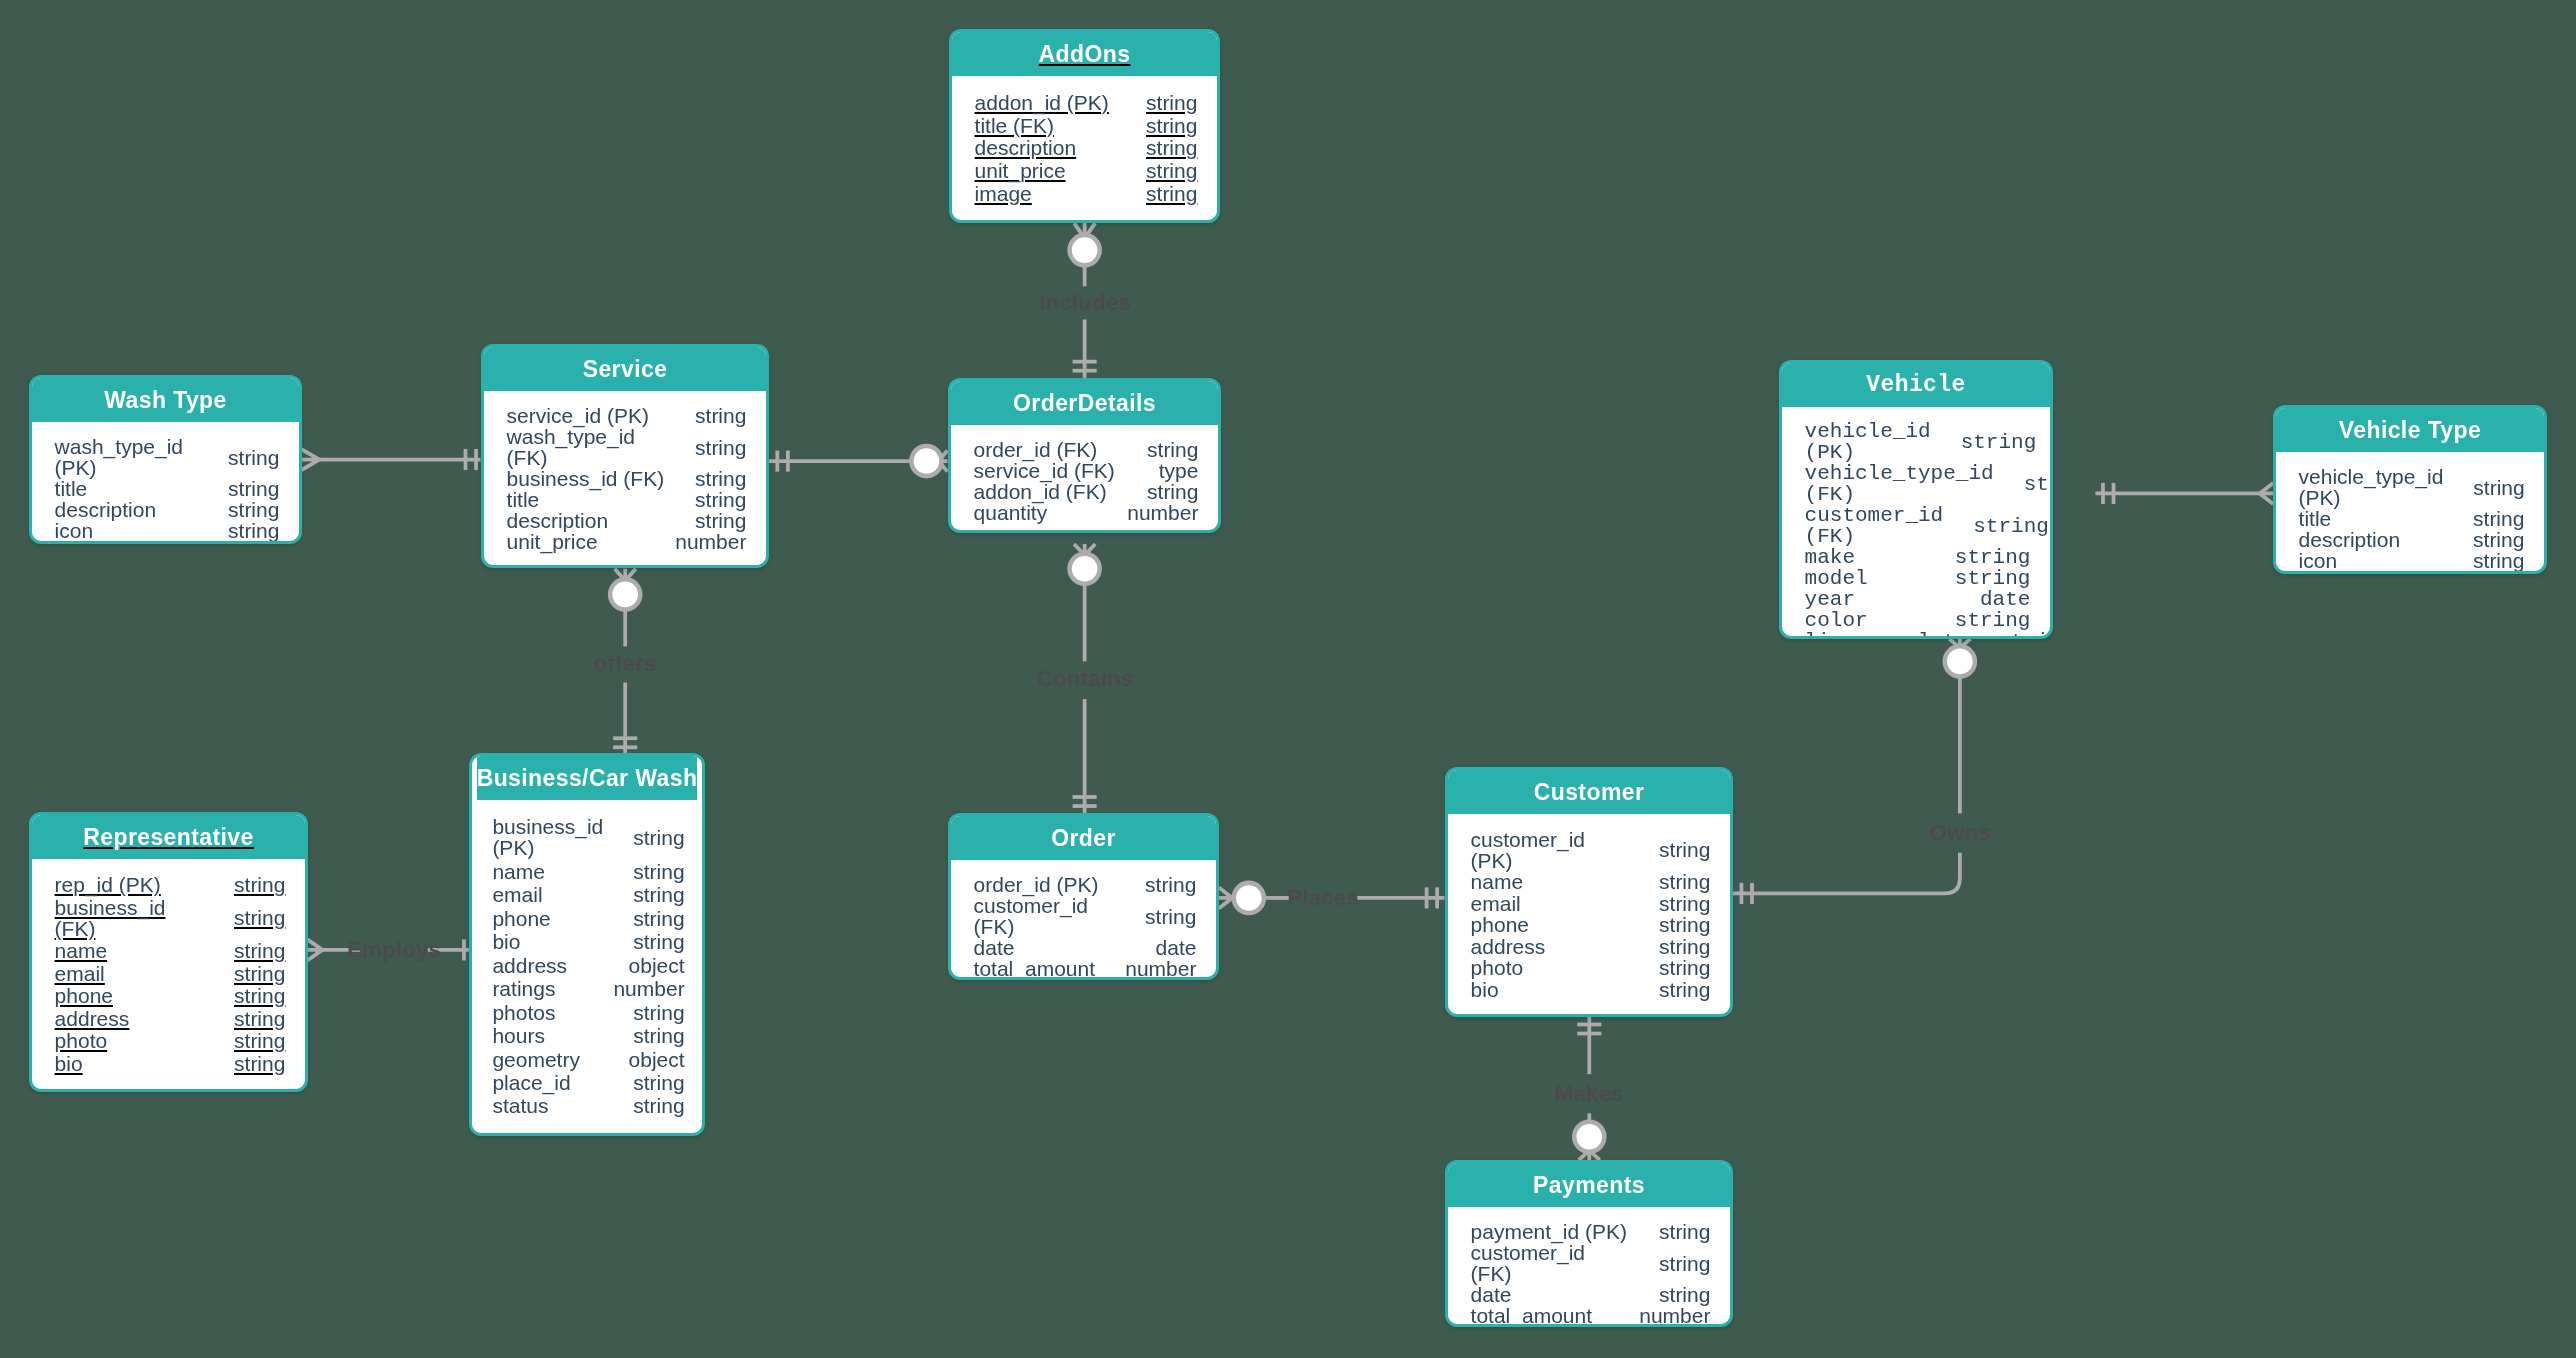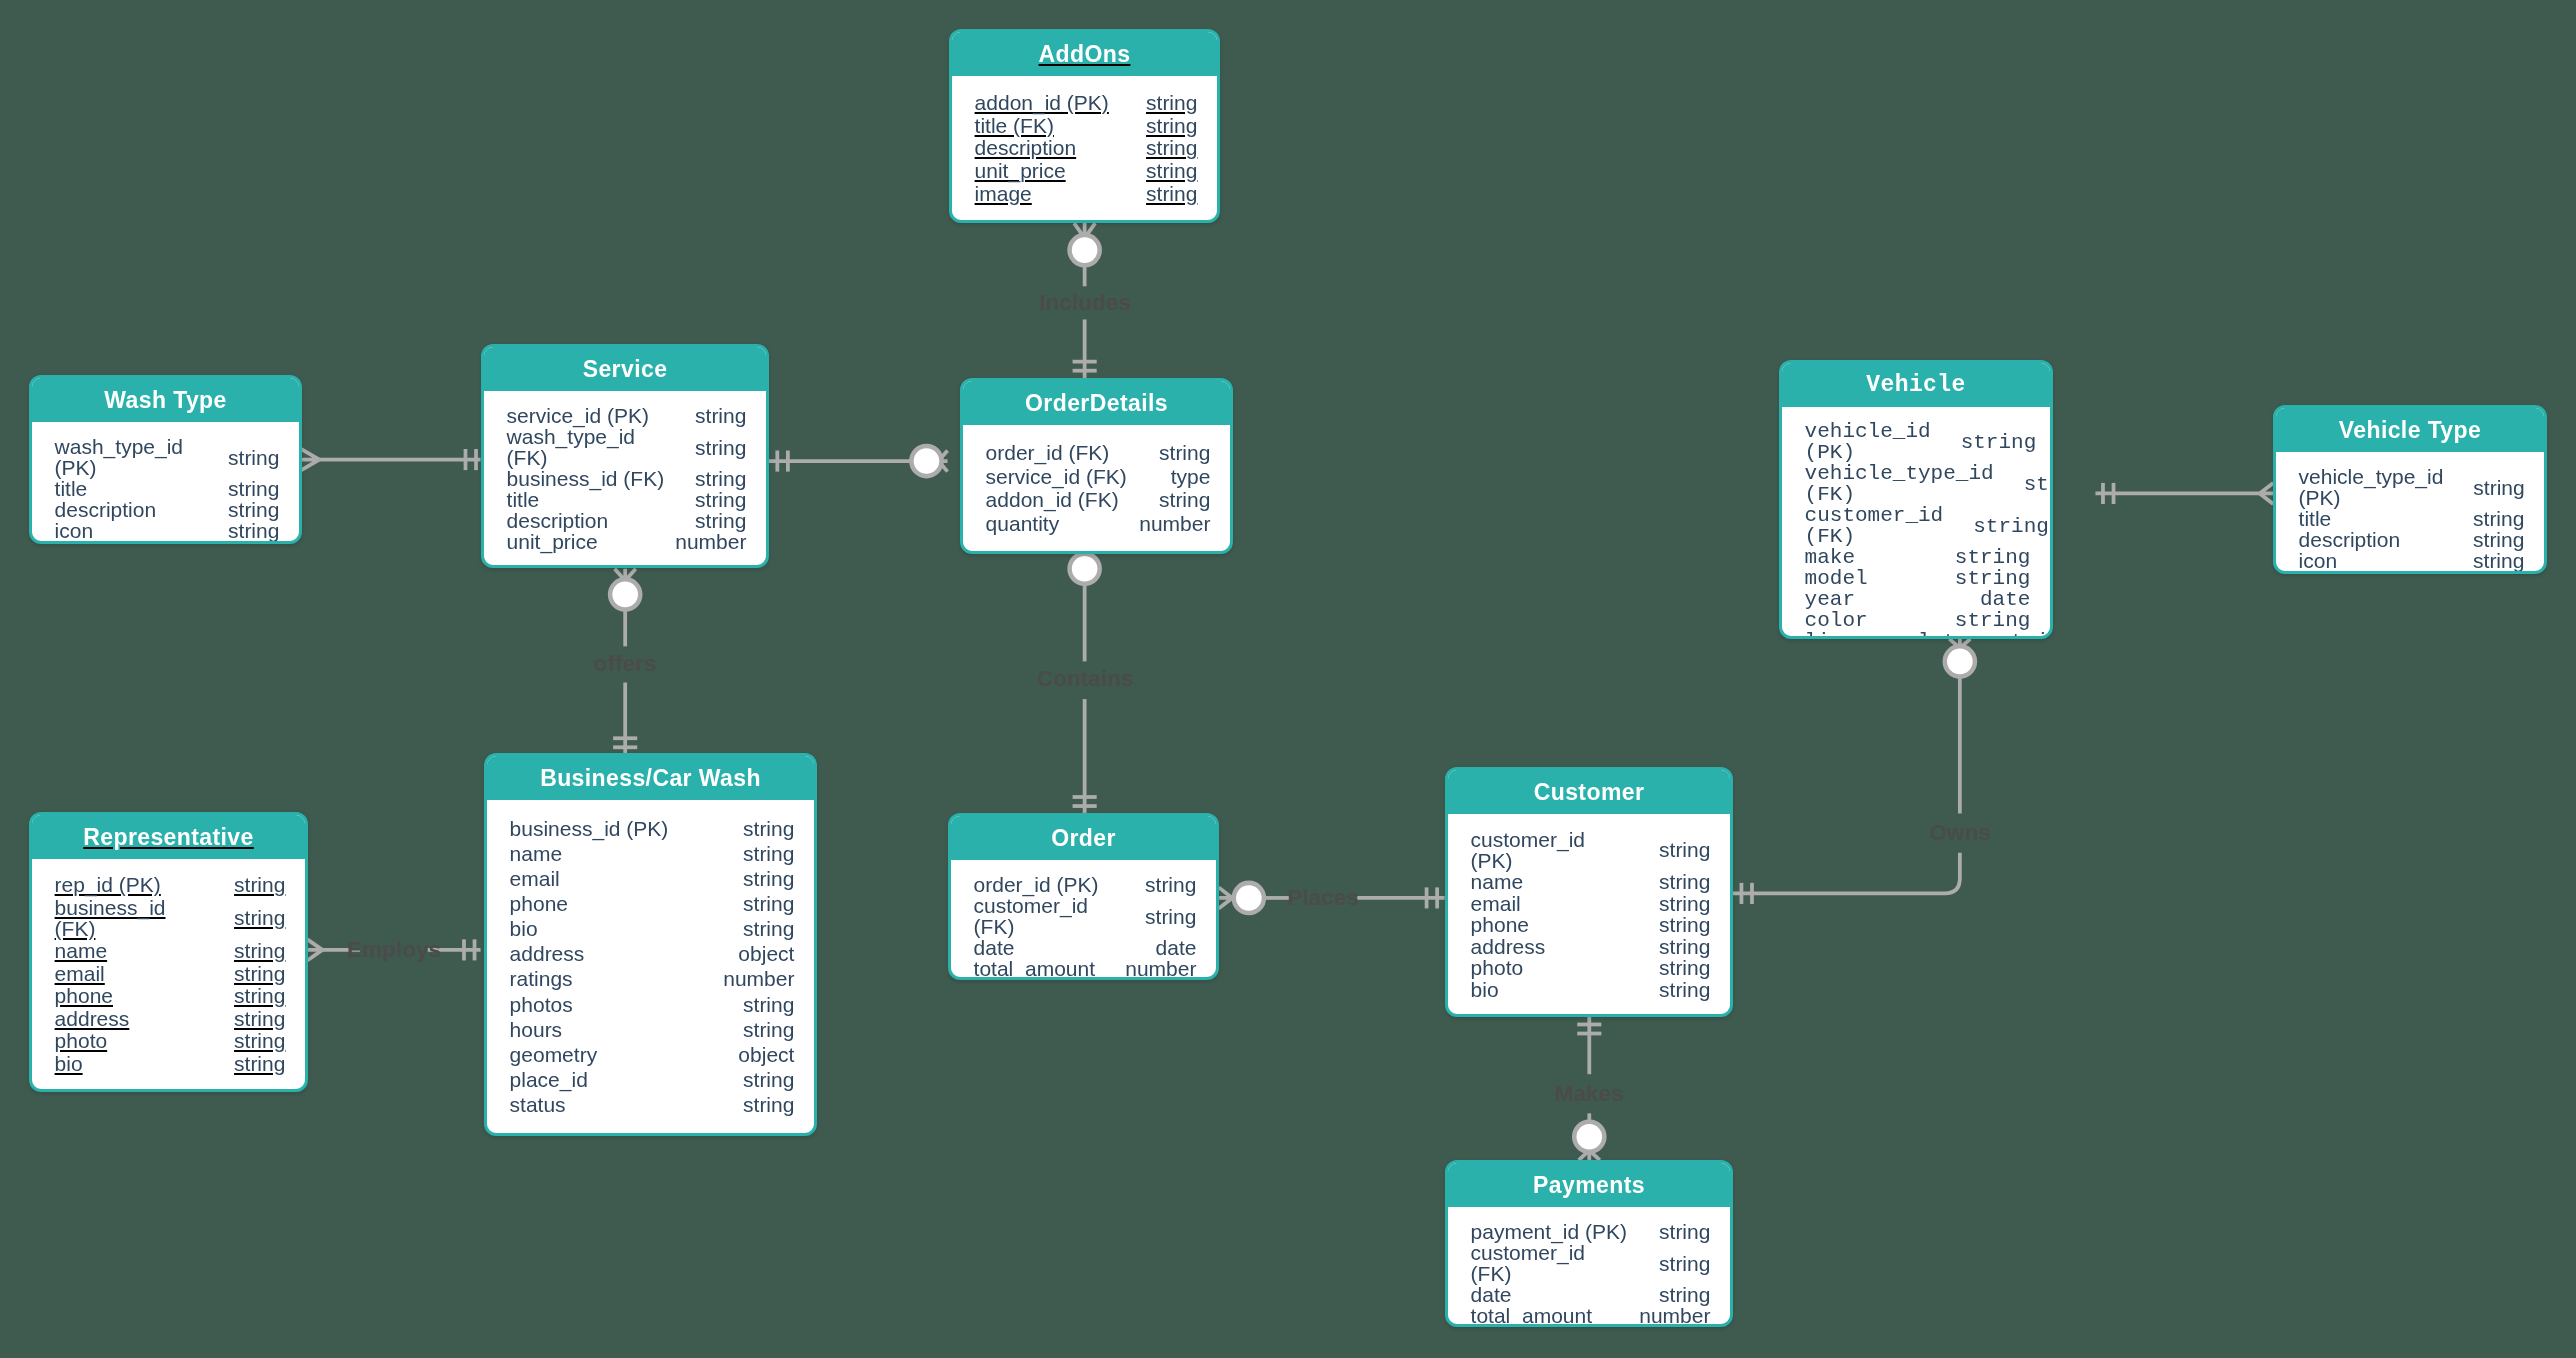--- a/index.html
+++ b/index.html
@@ -196,21 +196,21 @@
         <div class="field-row">
           <span class="field-name">description</span>
           <span class="field-type">string</span>
         </div>
         <div class="field-row">
           <span class="field-name">unit_price</span>
           <span class="field-type">number</span>
         </div>
       </div>
     </div>
-    <div class="entity" style="left: 948px; top: 378px; width: 273px; height: 176px; margin-left: 12px;">
+    <div class="entity" style="left: 948px; top: 378px; width: 273px; height: 155px;">
       <div class="entity-header">OrderDetails</div>
       <div class="entity-body">
         <div class="field-row">
           <span class="field-name">order_id (FK)</span>
           <span class="field-type">string</span>
         </div>
         <div class="field-row">
           <span class="field-name">service_id (FK)</span>
           <span class="field-type">type</span>
         </div>
@@ -312,21 +312,21 @@
         <div class="field-row">
           <span class="field-name">photo</span>
           <span class="field-type">string</span>
         </div>
         <div class="field-row">
           <span class="field-name">bio</span>
           <span class="field-type">string</span>
         </div>
       </div>
     </div>
-    <div class="entity" style="left: 484px; top: 753px; width: 333px; height: 383px;">
+    <div class="entity" style="left: 469px; top: 753px; width: 236px; height: 383px; align-items: center;">
       <div class="entity-header">Business/Car Wash</div>
       <div class="entity-body">
         <div class="field-row">
           <span class="field-name">business_id (PK)</span>
           <span class="field-type">string</span>
         </div>
         <div class="field-row">
           <span class="field-name">name</span>
           <span class="field-type">string</span>
         </div>

